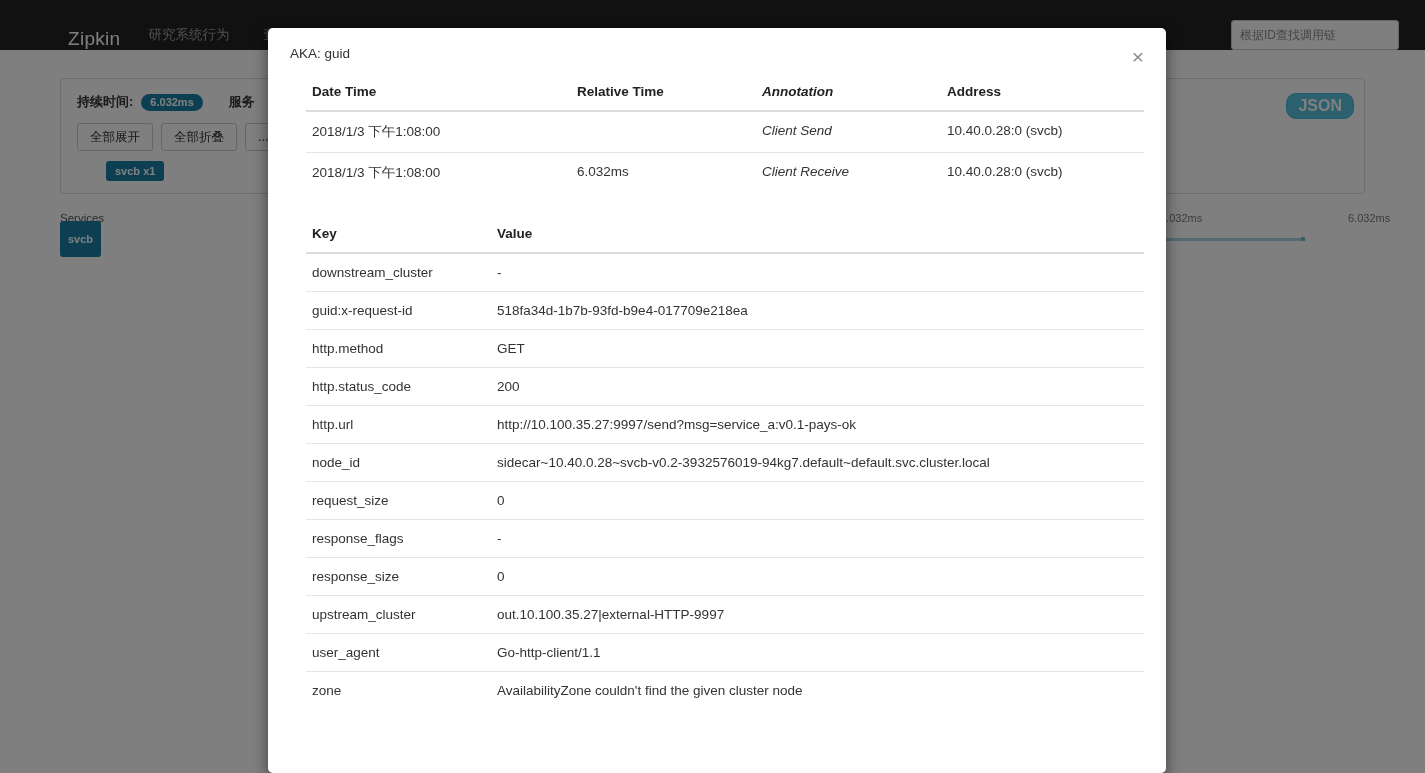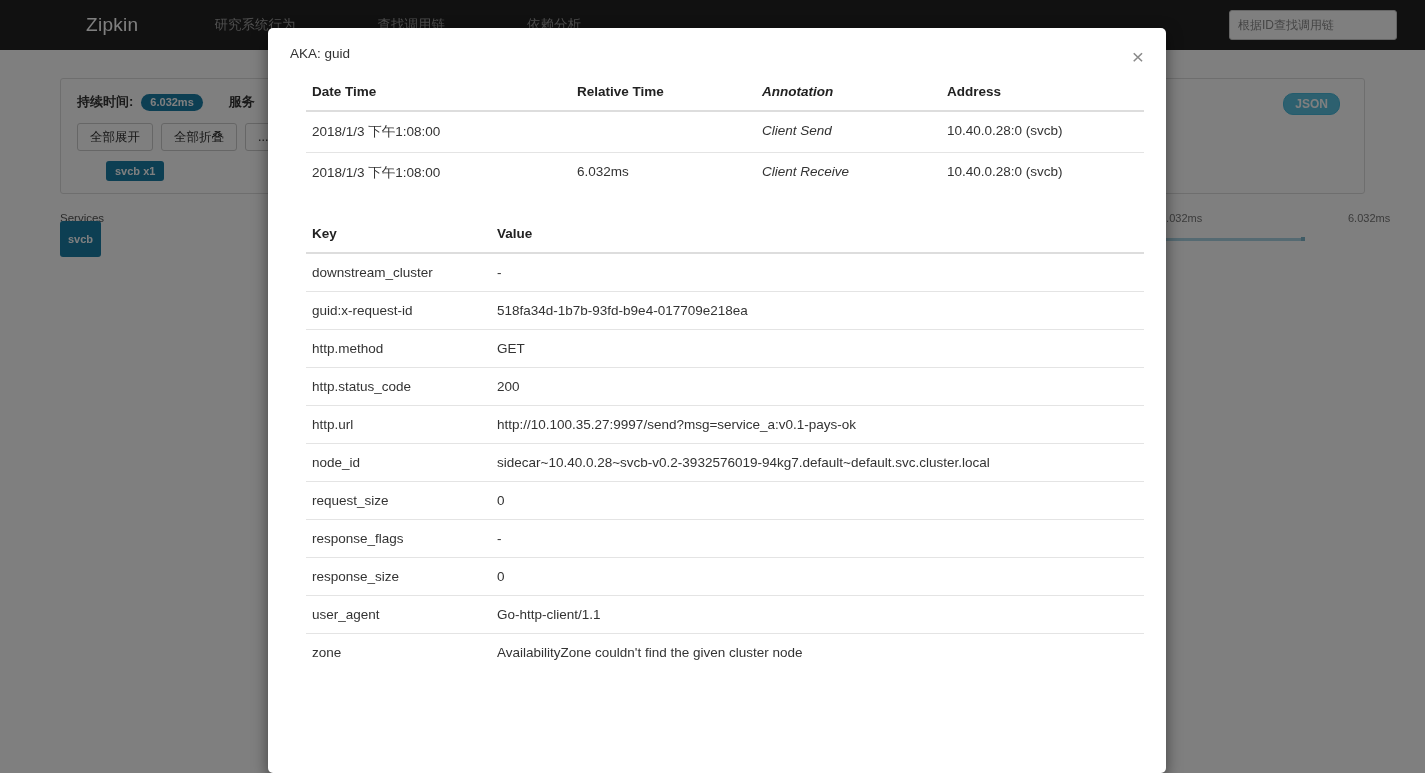--- a/index.html
+++ b/index.html
@@ -16,25 +16,24 @@
     width: 1425px;
     height: 773px;
     overflow: hidden;
   }
 
   
   .navbar {
     height: 50px;
     background: #222222;
     display: flex;
-    align-items: center;
-    padding: 0 28px;
+    align-items: flex-end;
+    padding: 0 10px;
     position: relative;
     z-index: 1;
-    gap: 48px;
   }
   .brand {
     color: #ffffff;
     font-size: 19px;
     font-weight: normal;
     letter-spacing: .3px;
     margin-right: 26px;
     margin-left: 58px;
     text-decoration: none;
   }
@@ -48,21 +47,21 @@
   .nav-spacer { flex: 1; }
   .nav-search {
     width: 168px;
     height: 30px;
     border: 1px solid #ccc;
     border-radius: 3px;
     background: #fff;
     font-size: 12px;
     color: #555;
     padding: 4px 8px;
-    margin-right: 0;
+    margin-right: 16px;
   }
   .nav-search::placeholder { color: #8a8a8a; }
 
   
   .page {
     background: #fff;
     padding: 28px 60px 0 60px;
   }
   .trace-panel {
     border: 1px solid #dddddd;
@@ -105,26 +104,26 @@
     content: "";
     display: inline-block;
     margin-left: 7px;
     border-left: 4px solid transparent;
     border-right: 4px solid transparent;
     border-top: 4px solid #555;
     vertical-align: middle;
   }
   .json-btn {
     position: absolute;
-    right: 24px;
+    right: 10px;
     top: 14px;
     background: #5bc0de;
     border: 1px solid #46b8da;
     color: #fff;
-    font-size: 12px;
+    font-size: 16px;
     font-weight: bold;
     border-radius: 10px;
     padding: 3px 11px;
     cursor: pointer;
   }
   .svc-tag {
     display: inline-block;
     background: #1b7ea6;
     color: #fff;
     font-size: 11px;
@@ -423,20 +422,24 @@
           </tr>
           <tr>
             <td class="k">response_flags</td>
             <td>-</td>
           </tr>
           <tr>
             <td class="k">response_size</td>
             <td>0</td>
           </tr>
           <tr>
+            <td class="k">upstream_cluster</td>
+            <td>out.10.100.35.27|external-HTTP-9997</td>
+          </tr>
+          <tr>
             <td class="k">user_agent</td>
             <td>Go-http-client/1.1</td>
           </tr>
           <tr>
             <td class="k">zone</td>
             <td>AvailabilityZone couldn't find the given cluster node</td>
           </tr>
         </tbody>
       </table>
 

